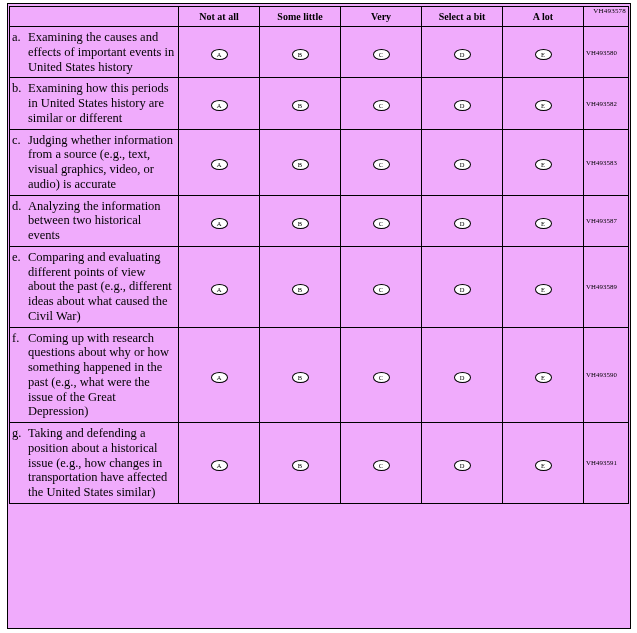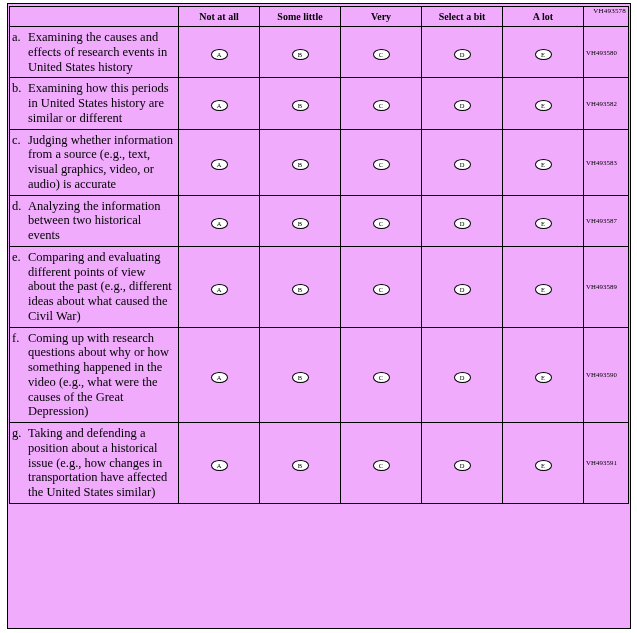--- a/index.html
+++ b/index.html
@@ -112,21 +112,21 @@
           <th class="col-head">Select a bit</th>
           <th class="col-head">A lot</th>
           <th class="code-head"></th>
       </tr>
     </thead>
     <tbody id="rows">
         <tr>
           <td class="label-cell">
             <div class="label-inner">
               <span class="row-letter">a.</span>
-              <span class="row-text">Examining the causes and effects of research events in United States history</span>
+              <span class="row-text">Examining the causes and effects of important events in United States history</span>
             </div>
           </td>
           <td class="bubble-cell"><span class="bubble">A</span></td>
           <td class="bubble-cell"><span class="bubble">B</span></td>
           <td class="bubble-cell"><span class="bubble">C</span></td>
           <td class="bubble-cell"><span class="bubble">D</span></td>
           <td class="bubble-cell"><span class="bubble">E</span></td>
           <td class="code-cell">VH493580</td>
         </tr>
         <tr>
@@ -182,21 +182,21 @@
           <td class="bubble-cell"><span class="bubble">B</span></td>
           <td class="bubble-cell"><span class="bubble">C</span></td>
           <td class="bubble-cell"><span class="bubble">D</span></td>
           <td class="bubble-cell"><span class="bubble">E</span></td>
           <td class="code-cell">VH493589</td>
         </tr>
         <tr>
           <td class="label-cell">
             <div class="label-inner">
               <span class="row-letter">f.</span>
-              <span class="row-text">Coming up with research questions about why or how something happened in the video (e.g., what were the causes of the Great Depression)</span>
+              <span class="row-text">Coming up with research questions about why or how something happened in the past (e.g., what were the issue of the Great Depression)</span>
             </div>
           </td>
           <td class="bubble-cell"><span class="bubble">A</span></td>
           <td class="bubble-cell"><span class="bubble">B</span></td>
           <td class="bubble-cell"><span class="bubble">C</span></td>
           <td class="bubble-cell"><span class="bubble">D</span></td>
           <td class="bubble-cell"><span class="bubble">E</span></td>
           <td class="code-cell">VH493590</td>
         </tr>
         <tr>

